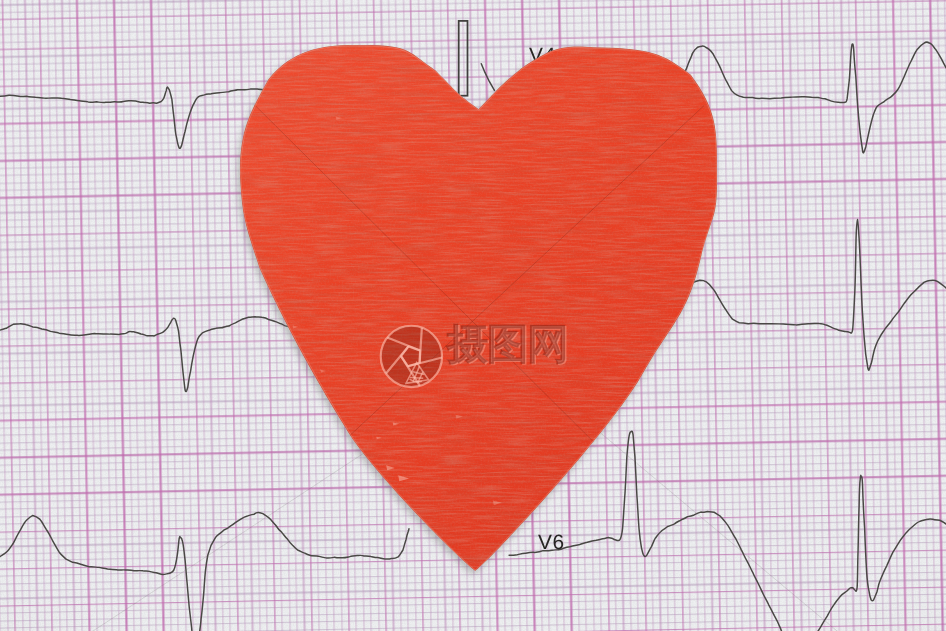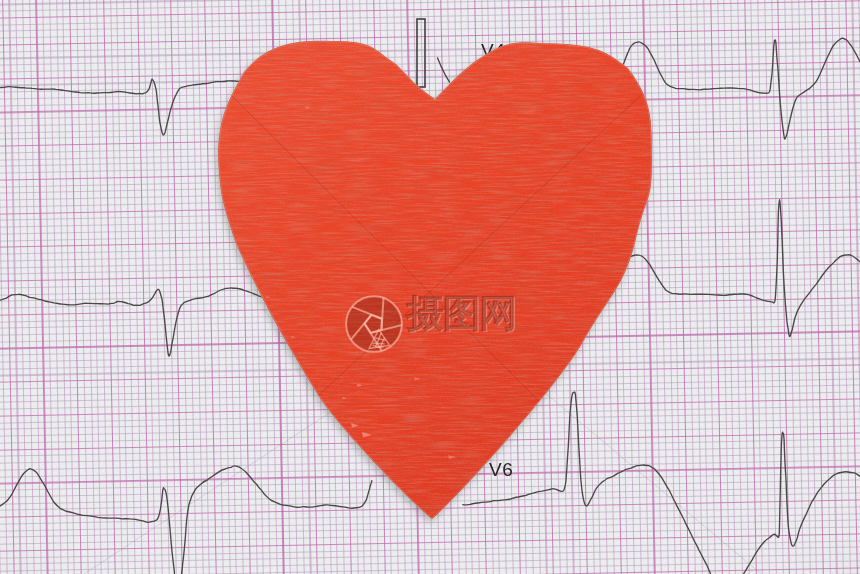--- a/index.html
+++ b/index.html
@@ -73,21 +73,21 @@
         <path d="M 437.53 57.93 L 440.85 65.85 L 444.95 74.30 L 449.50 82.14"></path>
       </g>
     <rect id="cal-pulse" fill="none" stroke="#413f3d" stroke-width="1.6" x="417" y="19" width="8" height="68"></rect>
     <g id="crease-group" fill="none" stroke="rgba(104,100,96,0.17)" stroke-width="0.55">
         <path d="M 470 330 L 845 644"></path>
         <path d="M 352 398 L 84 574"></path>
       </g>
   </svg>
 
   <div class="lead-label" style="left: 481px; top: 41px;">V4</div>
-  <div class="lead-label" style="left: 489px; top: 460px;">V6</div>
+  <div class="lead-label" style="left: 489px; top: 484px;">V6</div>
 
   <svg class="layer" id="heart-wrap" viewBox="0 0 860 574">
     <defs>
       <linearGradient id="heartFill" x1="0.15" y1="0" x2="0.72" y2="1">
         <stop offset="0%" stop-color="#ef4b2f"></stop>
         <stop offset="38%" stop-color="#ea4226"></stop>
         <stop offset="72%" stop-color="#e63d23"></stop>
         <stop offset="100%" stop-color="#df3820"></stop>
       </linearGradient>
       <filter id="woodgrain" x="-5%" y="-5%" width="110%" height="110%">

